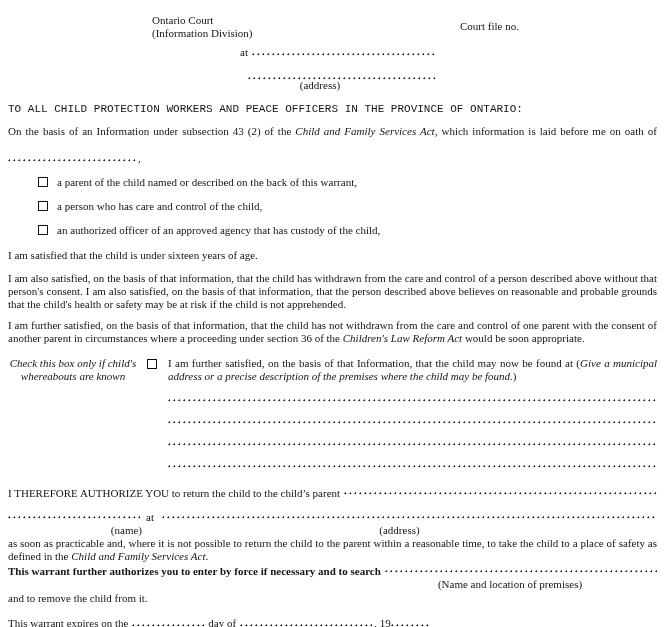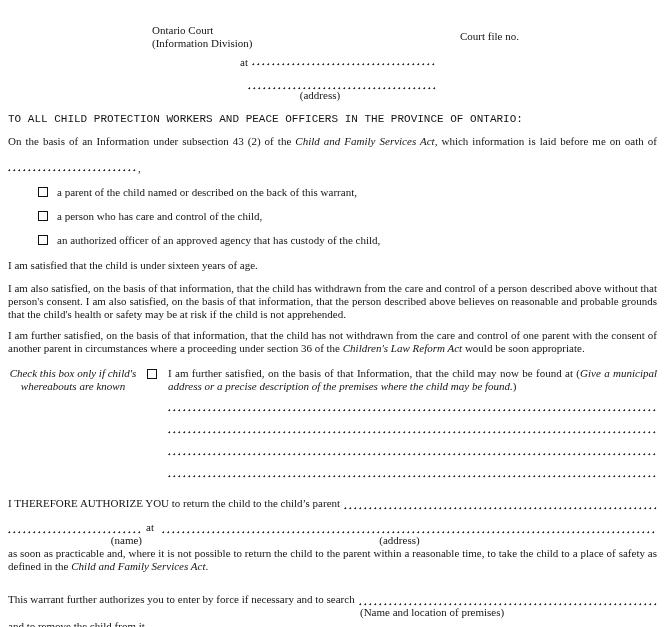--- a/index.html
+++ b/index.html
@@ -6,33 +6,33 @@
   .page {
     position:relative;
     width:671px; height:627px;
     background:#fff;
     color:#141414;
     font-family:"Liberation Serif", serif;
     font-size:11px;
     line-height:13px;
     overflow:hidden;
     box-sizing:border-box;
-    padding:16px 14px 0 8px;
+    padding:6px 14px 0 8px;
   }
   .it { font-style:italic; }
   
   .dots {
     display:inline-block;
     height:3px;
     background-image:radial-gradient(circle at 1.4px 1.4px, #222 0.8px, transparent 1.15px);
     background-size:5px 3px;
     background-repeat:repeat-x;
     vertical-align:baseline;
   }
-  .fillrow { display:flex; align-items:flex-end; }
+  .fillrow { display:flex; align-items:center; }
   .fillrow .fill { flex:1; margin-left:4px; }
   .cb {
     display:inline-block;
     width:8px; height:8px;
     border:1px solid #111;
     background:#fff;
     vertical-align:-1px;
   }
   
   .hdr { position:relative; height:90px; }
@@ -61,22 +61,22 @@
   .wa-line .dots { width:100%; }
   .wa-line + .wa-line { margin-top:9px; }
   .therefore { margin-top:16px; }
   .nameline { margin-top:11px; }
   .nameline .d1 { width:134px; flex:none; margin-left:0; }
   .nameline .atl { margin:0 4px; }
   .caprow { display:flex; }
   .caprow .c1 { width:134px; text-align:right; flex:none; }
   .caprow .c2 { flex:1; text-align:center; }
   .practicable { margin-top:0px; }
-  .search { margin-top:20px; }
-  .premcap { margin-left:352px; width:300px; text-align:left;font-family:Liberation Serif, serif; }
+  .search { margin-top:2px;font-weight:bold; }
+  .premcap { margin-left:352px; width:300px; text-align:center;font-family:Liberation Serif, serif; }
   .remove { margin-top:1px; }
   .expires { margin-top:12px; display:flex; align-items:baseline; }
   .expires .d1 { width:72px; margin:0 4px; }
   .expires .d2 { width:132px; margin:0 2px 0 4px; }
   .expires .d3 { width:38px; }
 </style>
 </head>
 <body>
 
 <div class="page">

